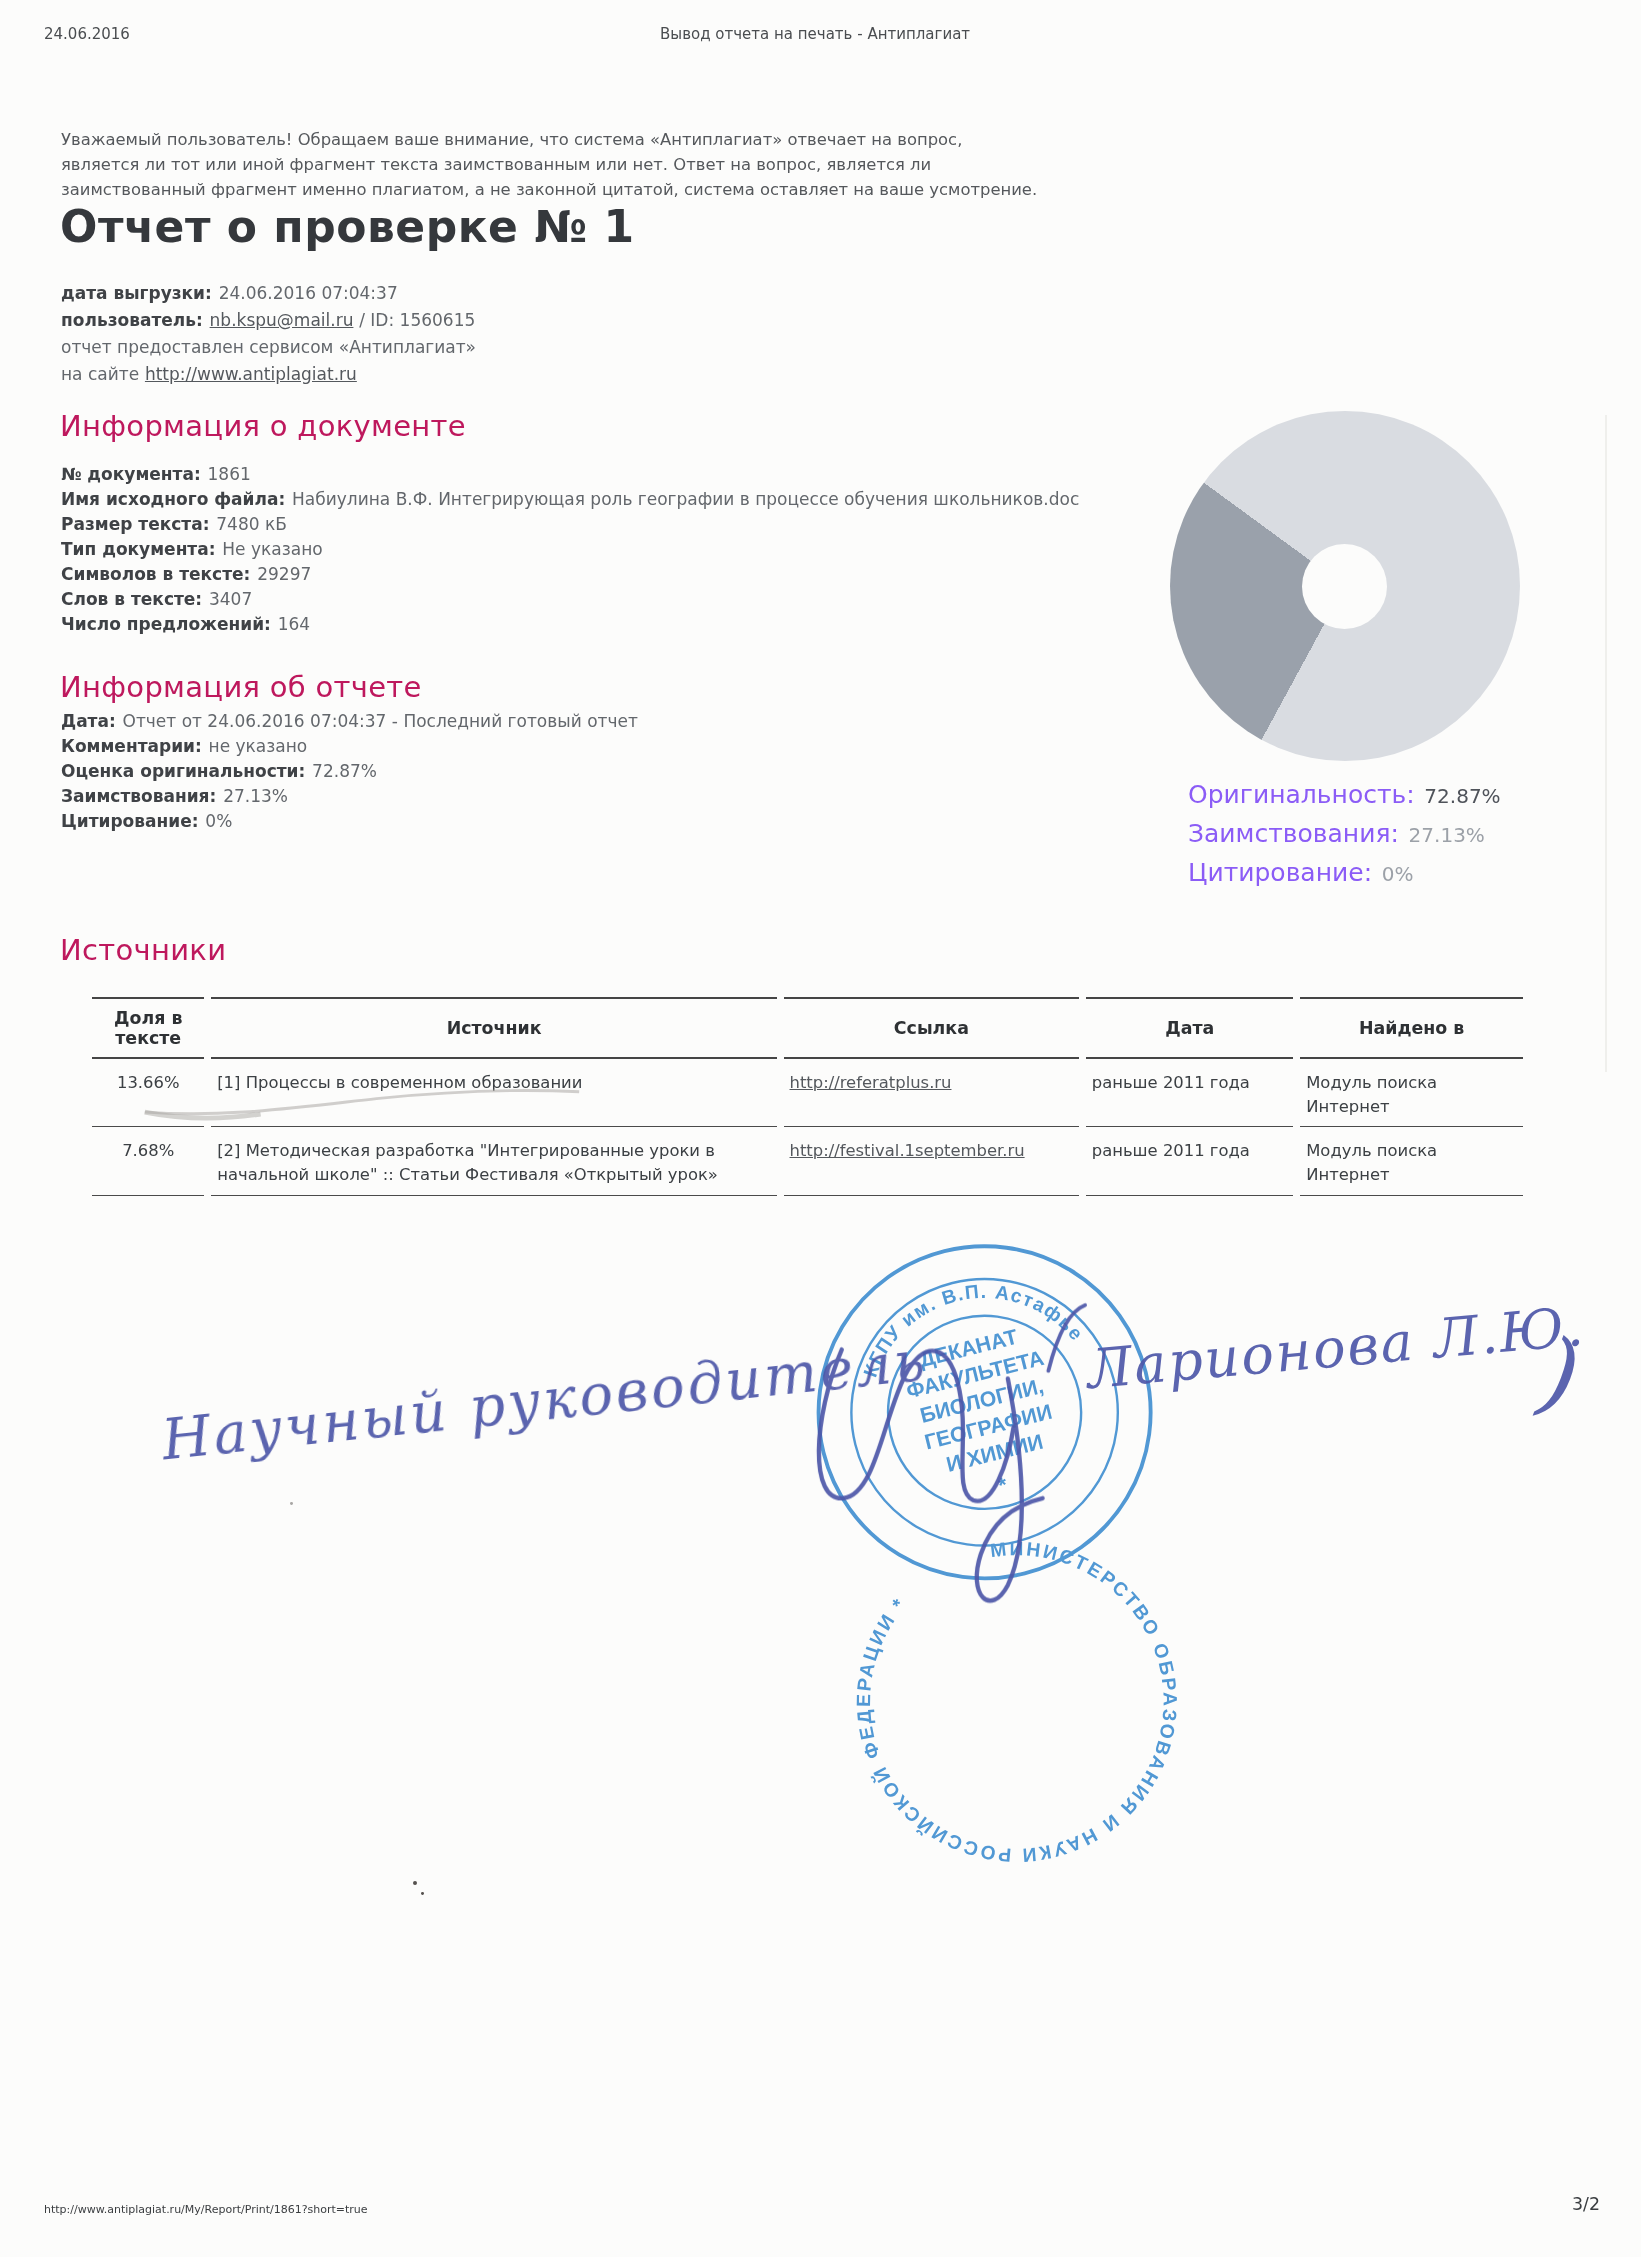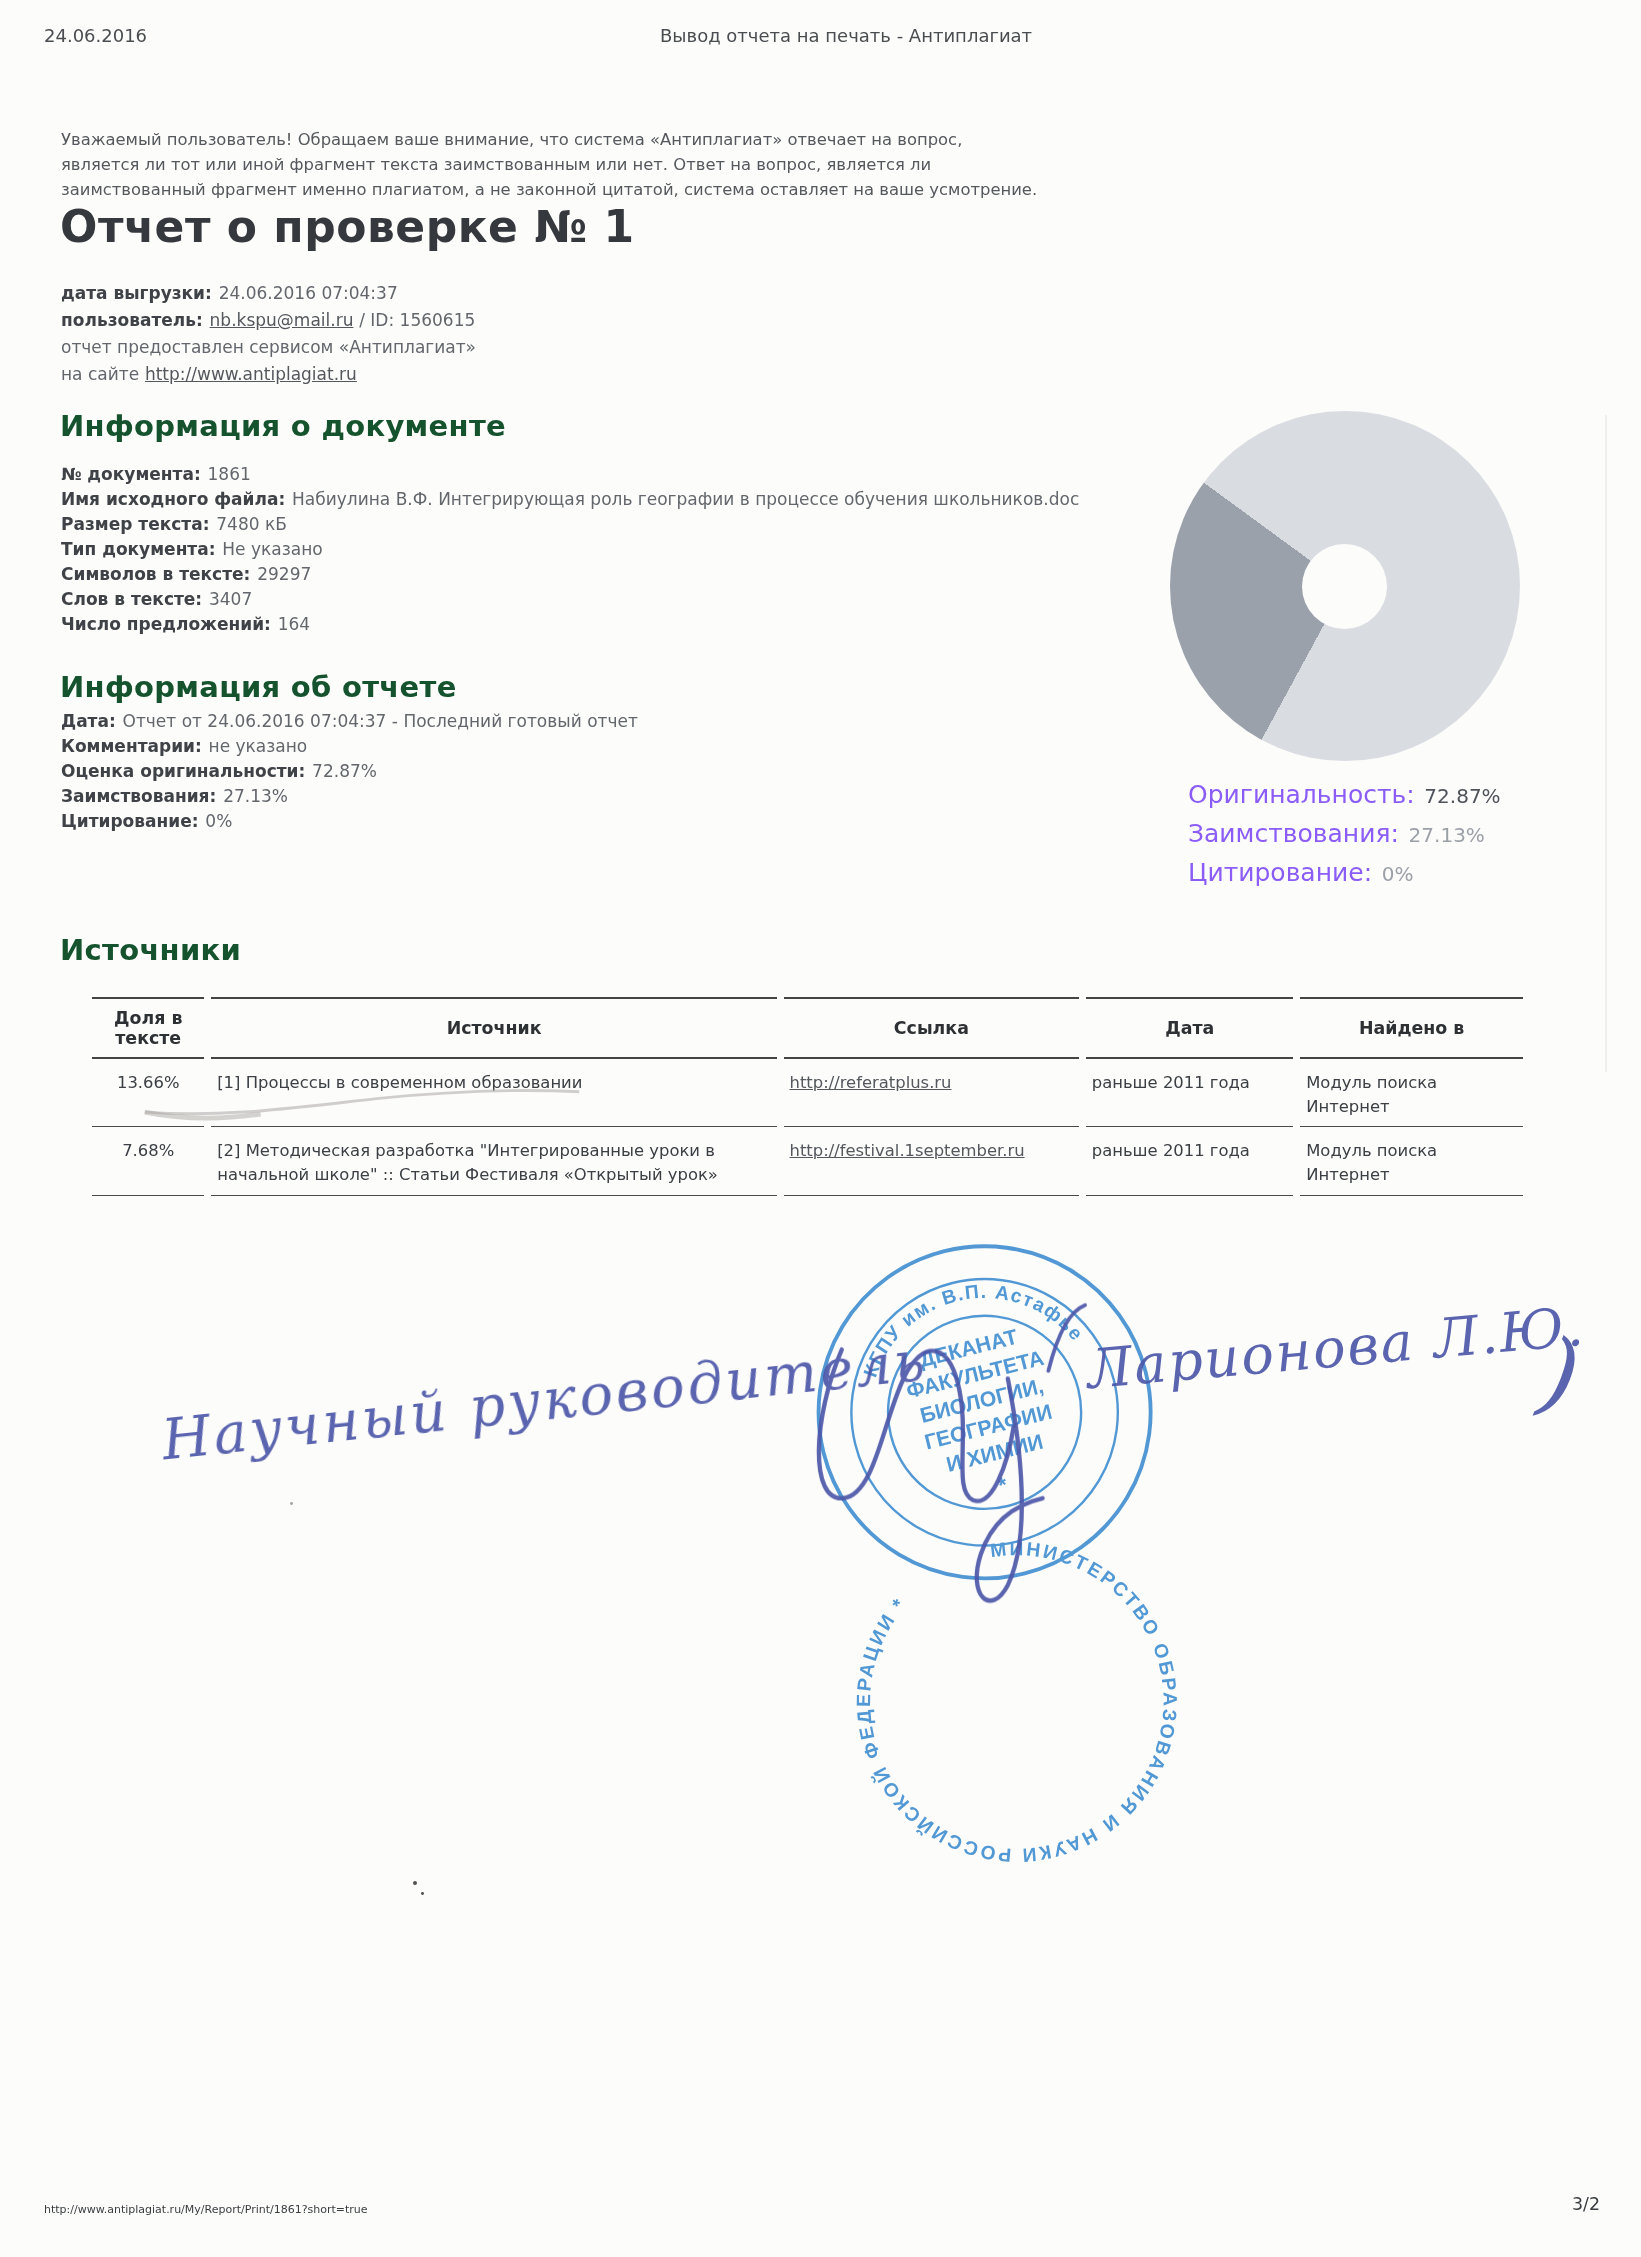--- a/index.html
+++ b/index.html
@@ -4,27 +4,27 @@
 <style>
   html,body{margin:0;padding:0;background:#e8e8e6;}
   .page{
     position:relative;width:1641px;height:2257px;margin:0 auto;
     background:#fcfcfb;overflow:hidden;
     font-family:"DejaVu Sans","Liberation Sans",sans-serif;
     color:#3c4044;
   }
   .abs{position:absolute;}
   
-  .hdr{font-size:18px;color:#4a4d50;}
+  .hdr{font-size:15px;color:#4a4d50;}
   
   .disclaimer{font-size:16.4px;line-height:25px;color:#55585c;width:983px;}
   
   .h1{font-size:44px;font-weight:bold;color:#35383c;letter-spacing:0.5px;}
   
-  .h2{font-size:29px;font-weight:bold;color:#14532d;letter-spacing:0.3px;}
+  .h2{font-size:29px;font-weight:normal;color:#be185d;letter-spacing:0.3px;}
   
   .fields{font-size:17px;line-height:25px;color:#63676c;}
   .fields .row{white-space:nowrap;}
   .lbl{font-weight:bold;color:#3f4246;margin-right:6.8px;}
   .lnk{color:#54585d;text-decoration:underline;cursor:pointer;}
   .sfx{margin-left:5.8px;}
   
   .pie{border-radius:50%;}
   .pie-hole{background:#fcfcfb;border-radius:50%;}
   

